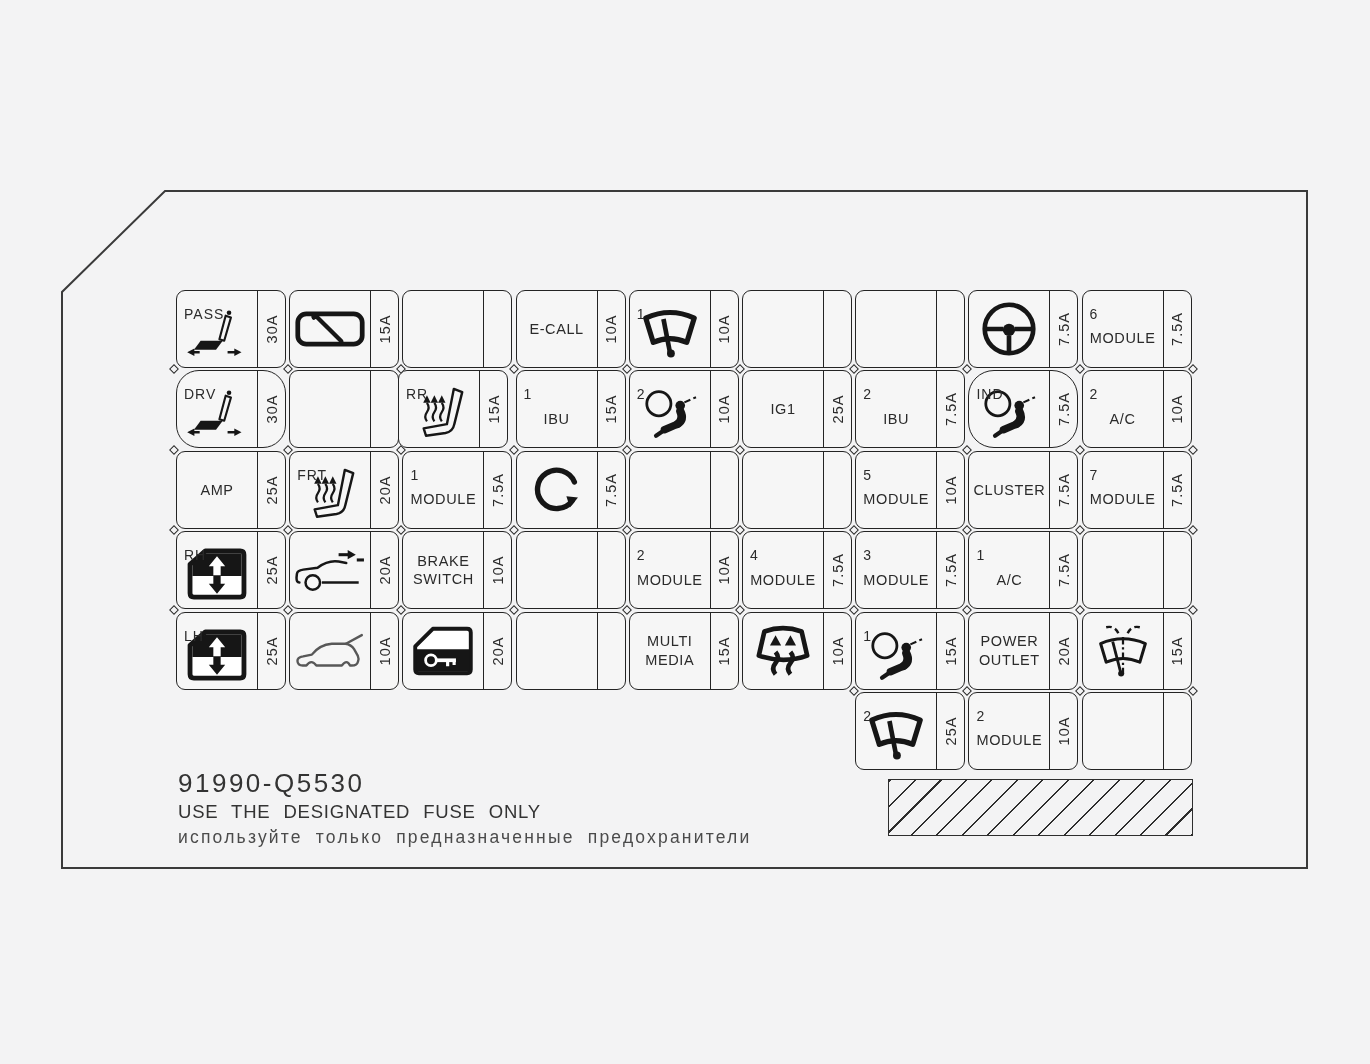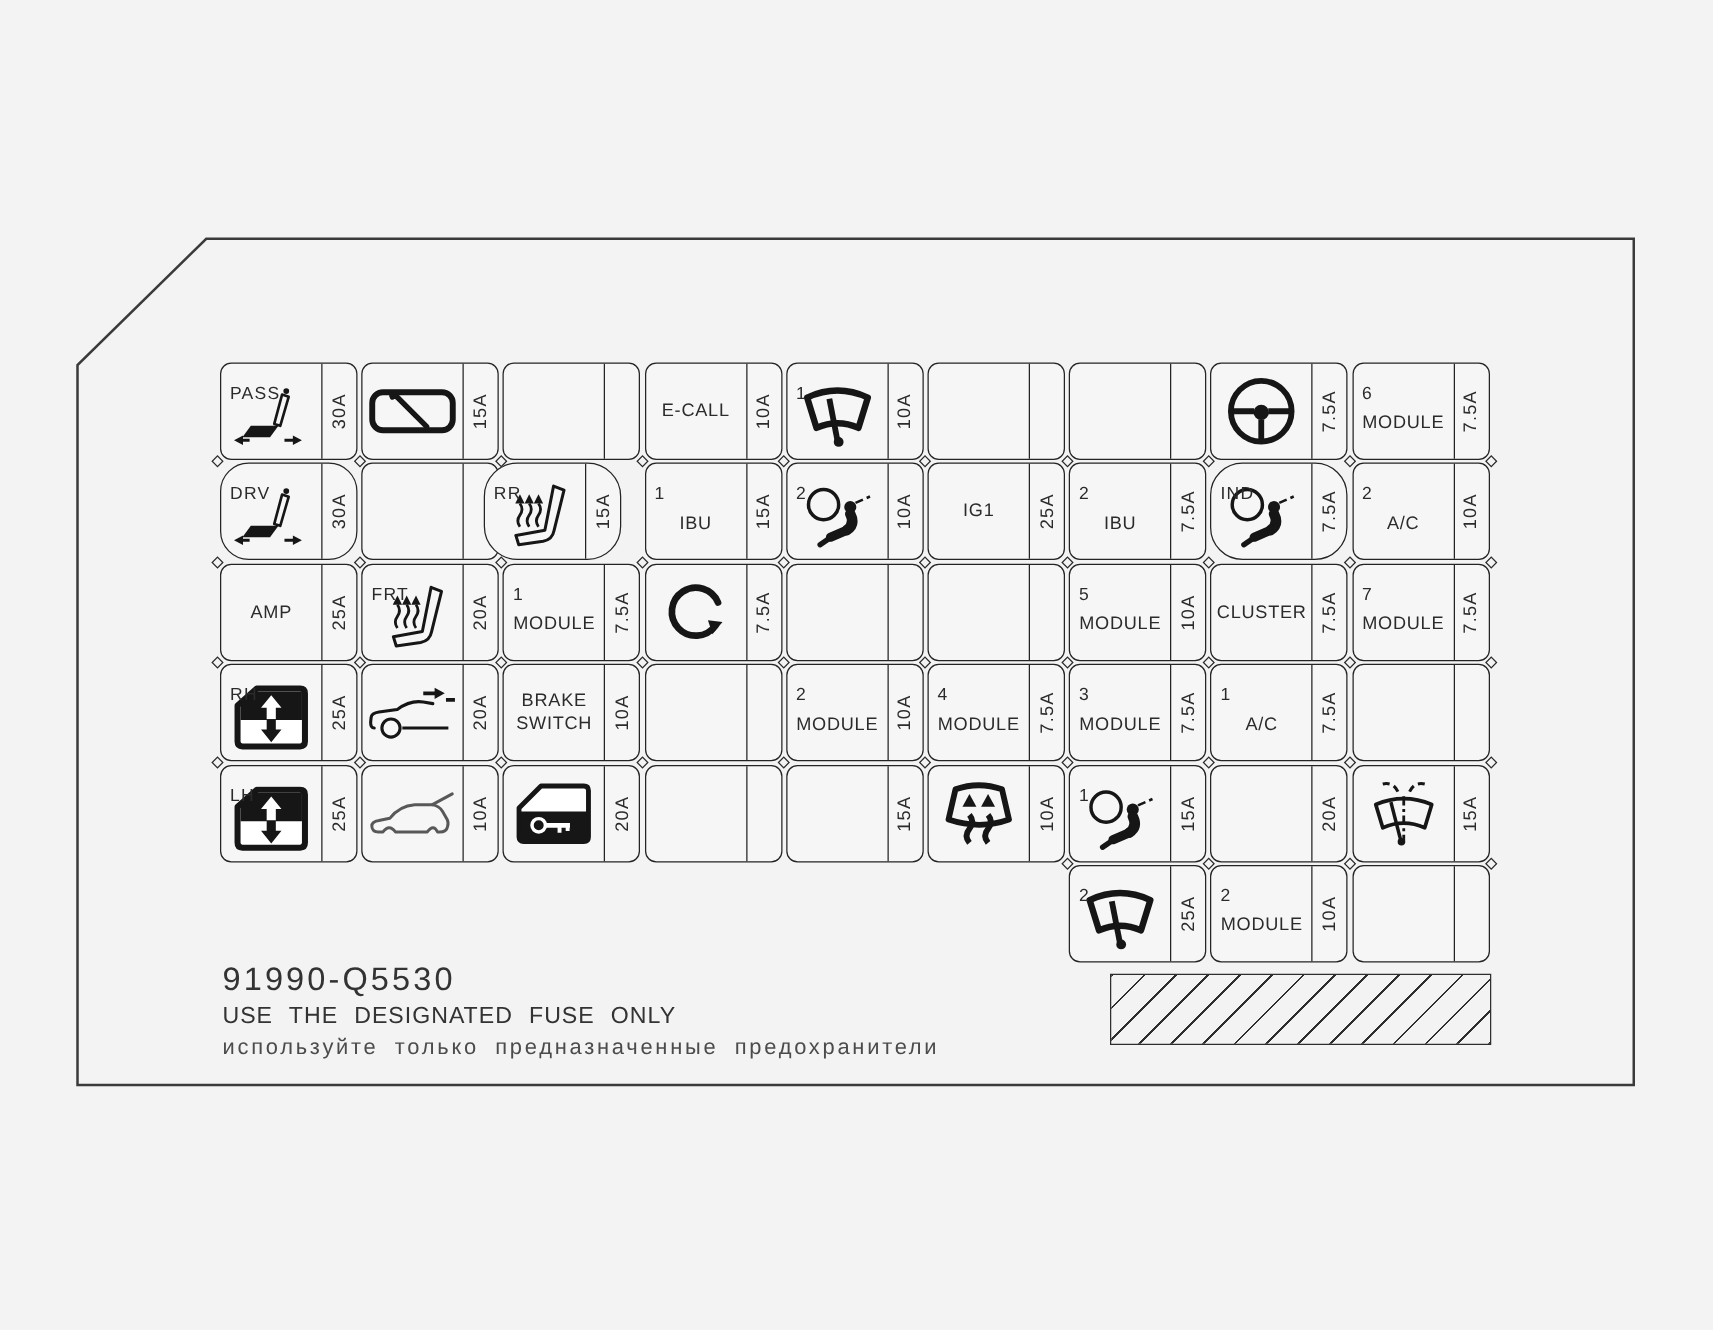--- a/index.html
+++ b/index.html
@@ -180,21 +180,21 @@
       <div class="cell-amp">
         <span>30A</span>
       </div>
     </div>
     <div class="cell" style="left: 113.2px; top: 80.4px;">
       <div class="cell-body"></div>
       <div class="cell-amp">
         <span></span>
       </div>
     </div>
-    <div class="cell" style="left: 211px; top: 80.4px; border-radius: 27px;">
+    <div class="cell" style="left: 222px; top: 80.4px;">
       <span class="fuse-tag">RR</span>
       <div class="cell-body">
         <span class="icon" style="margin-top: 8px;">
           <svg width="52" height="54" viewBox="0 0 56 58">
  <path d="M44 3 L53 6.5 L44.5 41 Q43 49 35 50.5 L14 53.5 L11.5 45.5 L36.5 41 Z" fill="none" stroke="#161616" stroke-width="2.6" stroke-linejoin="round"></path>
  <g stroke="#161616" stroke-width="2.4" fill="none">
   <path d="M15 38 q-3.6 -5 0 -10 q3.6 -5 0 -10"></path>
   <path d="M23 38 q-3.6 -5 0 -10 q3.6 -5 0 -10"></path>
   <path d="M31 38 q-3.6 -5 0 -10 q3.6 -5 0 -10"></path>
             </g>
@@ -503,20 +503,24 @@
         <span>20A</span>
       </div>
     </div>
     <div class="cell" style="left: 339.6px; top: 321.6px;">
       <div class="cell-body"></div>
       <div class="cell-amp">
         <span></span>
       </div>
     </div>
     <div class="cell" style="left: 452.8px; top: 321.6px;">
+      <div class="cell-body">
+        <div class="fuse-label">MULTI
+MEDIA</div>
+      </div>
       <div class="cell-amp">
         <span>15A</span>
       </div>
     </div>
     <div class="cell" style="left: 566px; top: 321.6px;">
       <div class="cell-body">
         <span class="icon">
           <svg width="60" height="54" viewBox="0 0 64 58">
  <path d="M12 8 Q32 1 52 8 L58 34 Q33 43 6 34 Z" fill="none" stroke="#161616" stroke-width="5" stroke-linejoin="round"></path>
  <g stroke="#161616" stroke-width="5" fill="none">
@@ -544,20 +548,24 @@
  <path d="M38 40 L24 46" stroke="#161616" stroke-width="8" stroke-linecap="round"></path>
  <path d="M26 45 L15 52.5" stroke="#161616" stroke-width="4.6" stroke-linecap="round"></path>
           </svg>
         </span>
       </div>
       <div class="cell-amp">
         <span>15A</span>
       </div>
     </div>
     <div class="cell" style="left: 792.4px; top: 321.6px;">
+      <div class="cell-body">
+        <div class="fuse-label">POWER
+OUTLET</div>
+      </div>
       <div class="cell-amp">
         <span>20A</span>
       </div>
     </div>
     <div class="cell" style="left: 905.6px; top: 321.6px;">
       <div class="cell-body">
         <span class="icon">
           <svg width="60" height="56" viewBox="0 0 64 60">
  <path d="M8 22 Q32 12 56 22 L50 42 Q32 34 14 42 Z" fill="none" stroke="#161616" stroke-width="3.2" stroke-linejoin="round"></path>
  <line x1="32" y1="15" x2="32" y2="55" stroke="#161616" stroke-width="2.4" stroke-dasharray="8 3 2.5 3"></line>

